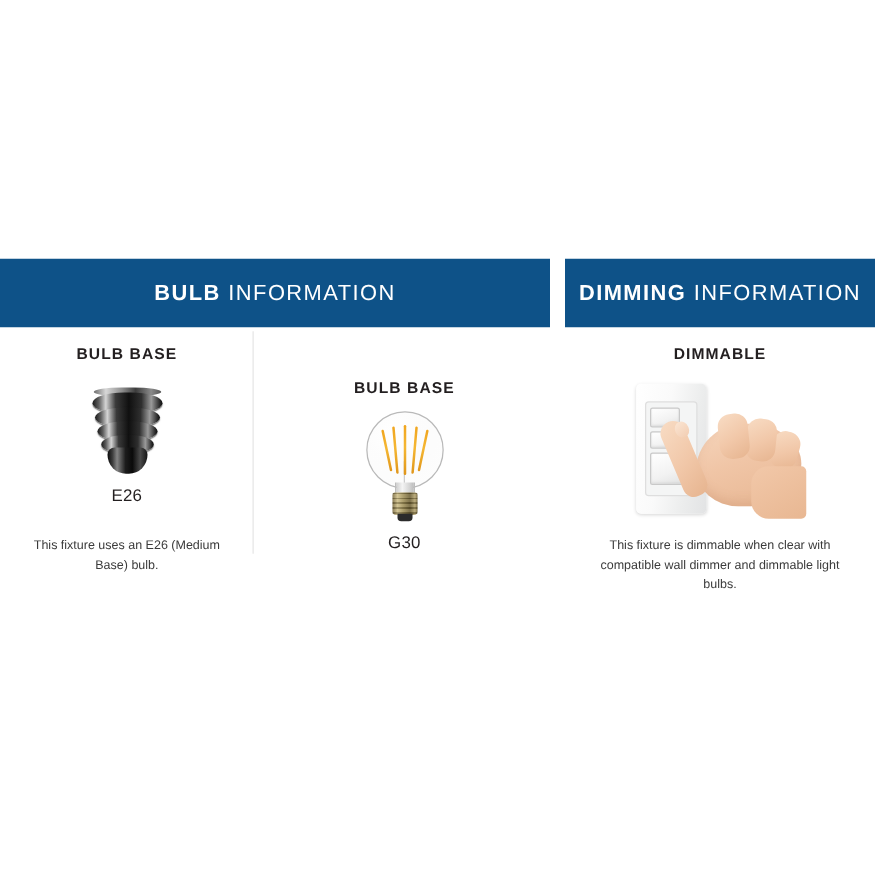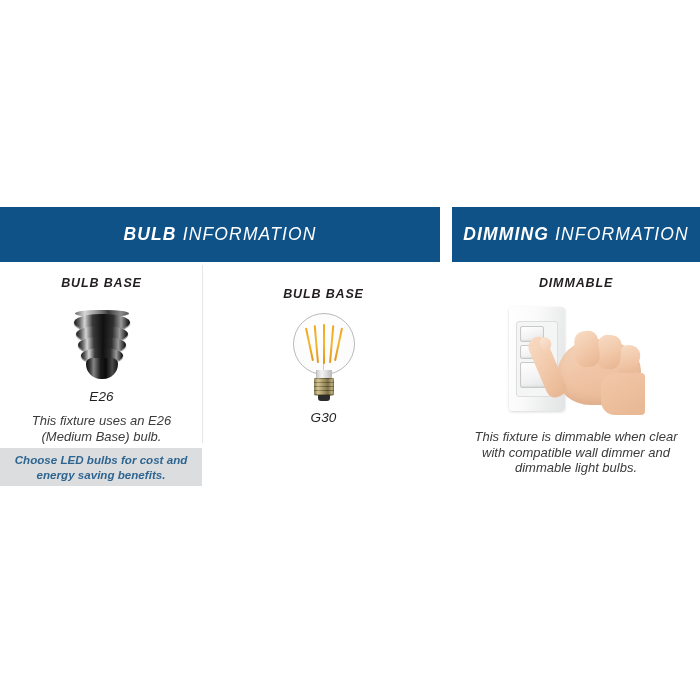--- a/index.html
+++ b/index.html
@@ -13,21 +13,20 @@
     font-family: "Liberation Sans", sans-serif;
     color: #231f20;
     overflow: hidden;
     position: relative;
   }
 
   #page {
     position: relative;
     width: 644px;
     height: 700px;
-    font-style: italic;
   }
 
   
   .panel {
     position: absolute;
     top: 207px;
   }
   .panel-left  { left: 0px;   width: 440px; }
   .panel-right { left: 452px; width: 248px; }
 
@@ -96,25 +95,25 @@
 
   .spec-name {
     font-size: 13.5px;
     font-weight: 400;
     color: #231f20;
     margin: 7px 0 9px 0;
     letter-spacing: 0.2px;
   }
 
   .spec-desc {
-    font-size: 13px;
+    font-size: 10px;
     line-height: 15.5px;
     color: #3b3b3b;
     max-width: 186px;
-    margin: 0;
+    margin: 16px;
   }
   .col-shape .spec-desc { max-width: 214px; }
   .col-dim   .spec-desc { max-width: 212px; margin-top: 12px; }
 
   
   .led-callout {
     position: absolute;
     left: 0px;
     top: 241px;
     width: 202px;
@@ -353,23 +352,20 @@
             <div class="cap"></div>
             <div class="base-tip"></div>
           </div>
         </div>
 
         <div class="spec-name">G30</div>
       </div>
 
     </div>
 
-    <div class="led-callout">
-      <div class="led-text">Choose LED bulbs for cost and energy saving benefits.</div>
-    </div>
 
   </section>
 
   <section class="panel panel-right">
 
     <div class="panel-header">
       <div class="htitle">
         <span class="strong">DIMMING</span>
         <span class="light">INFORMATION</span>
       </div>

